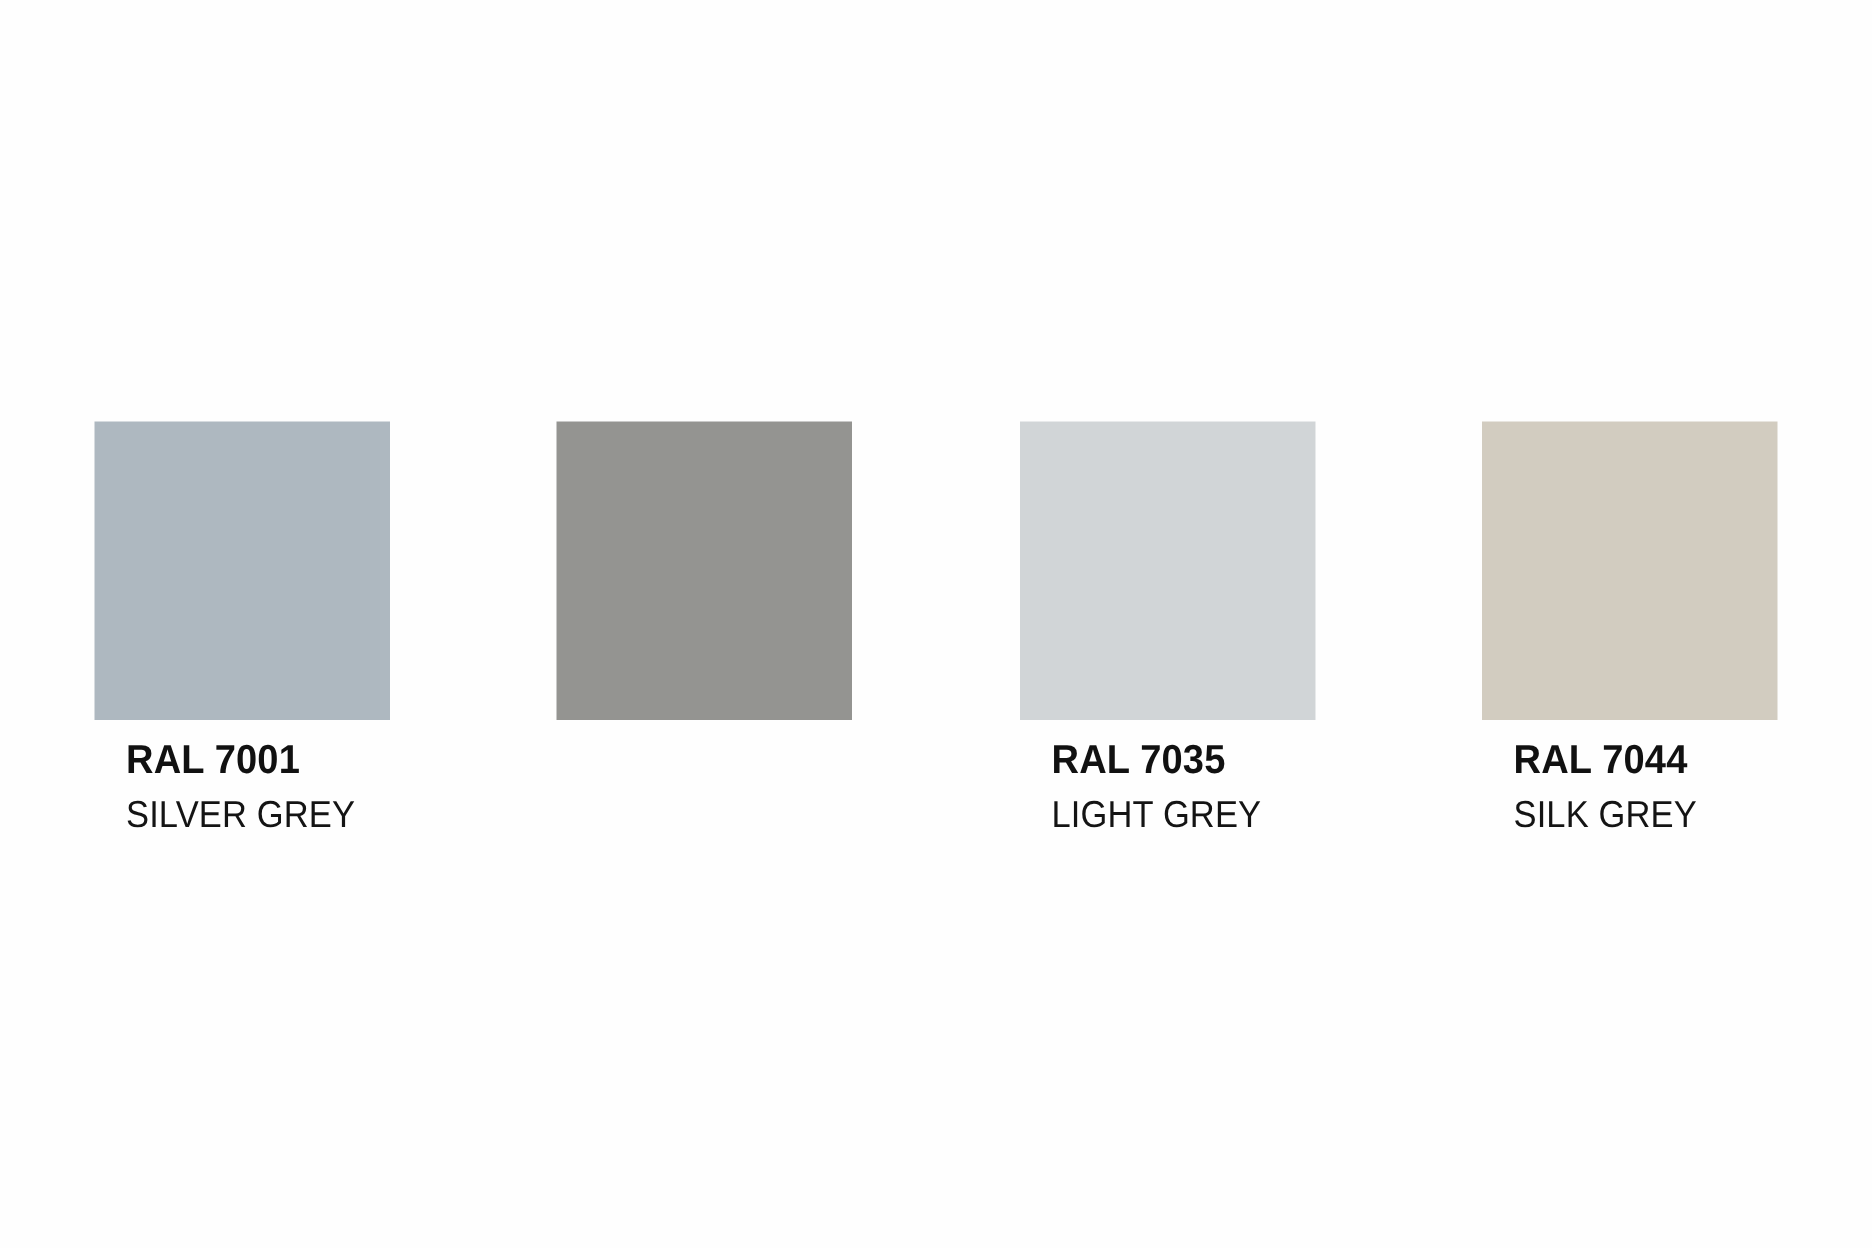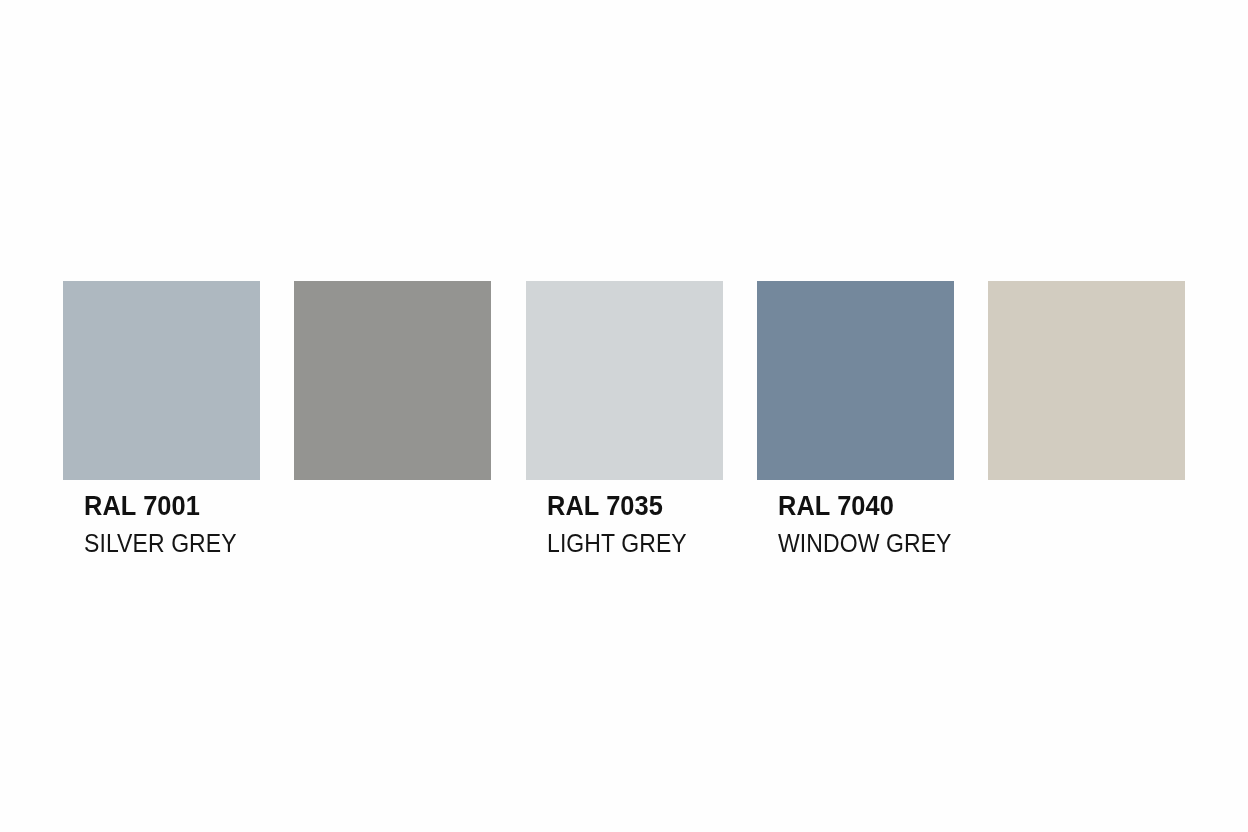--- a/index.html
+++ b/index.html
@@ -91,25 +91,22 @@
   </div>
 
   <div class="swatch-card">
     <div class="swatch-chip" style="background: rgb(209, 213, 215);"></div>
     <div class="swatch-labels">
       <div class="swatch-code">RAL 7035</div>
       <div class="swatch-name">LIGHT GREY</div>
     </div>
   </div>
 
-  <div class="swatch-card">
-    <div class="swatch-chip" style="background: rgb(116, 136, 156);"></div>
-    <div class="swatch-labels">
-      <div class="swatch-code">RAL 7040</div>
-      <div class="swatch-name">WINDOW GREY</div>
-    </div>
-  </div>
 
   <div class="swatch-card">
     <div class="swatch-chip" style="background: rgb(210, 204, 192);"></div>
+    <div class="swatch-labels">
+      <div class="swatch-code">RAL 7044</div>
+      <div class="swatch-name">SILK GREY</div>
+    </div>
   </div>
 
 </div>
 
 </body></html>

